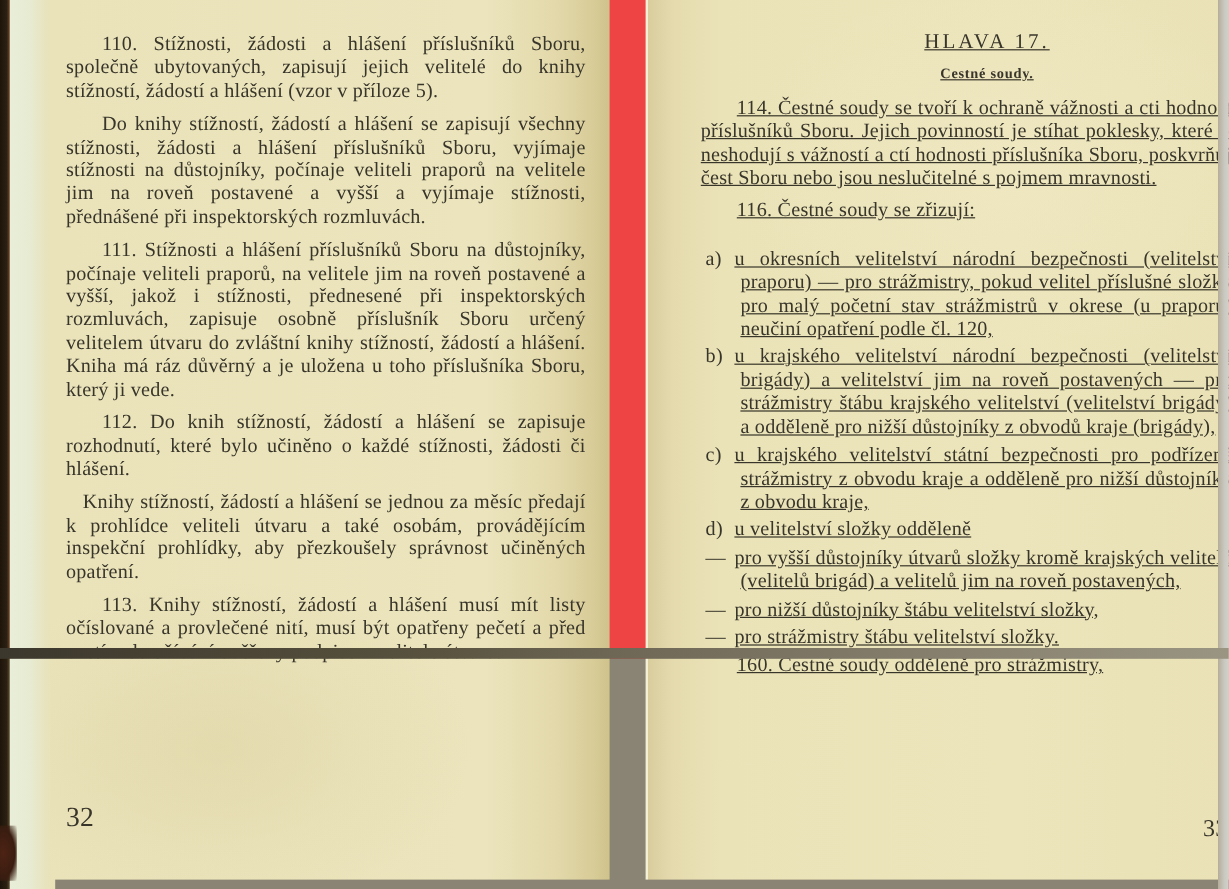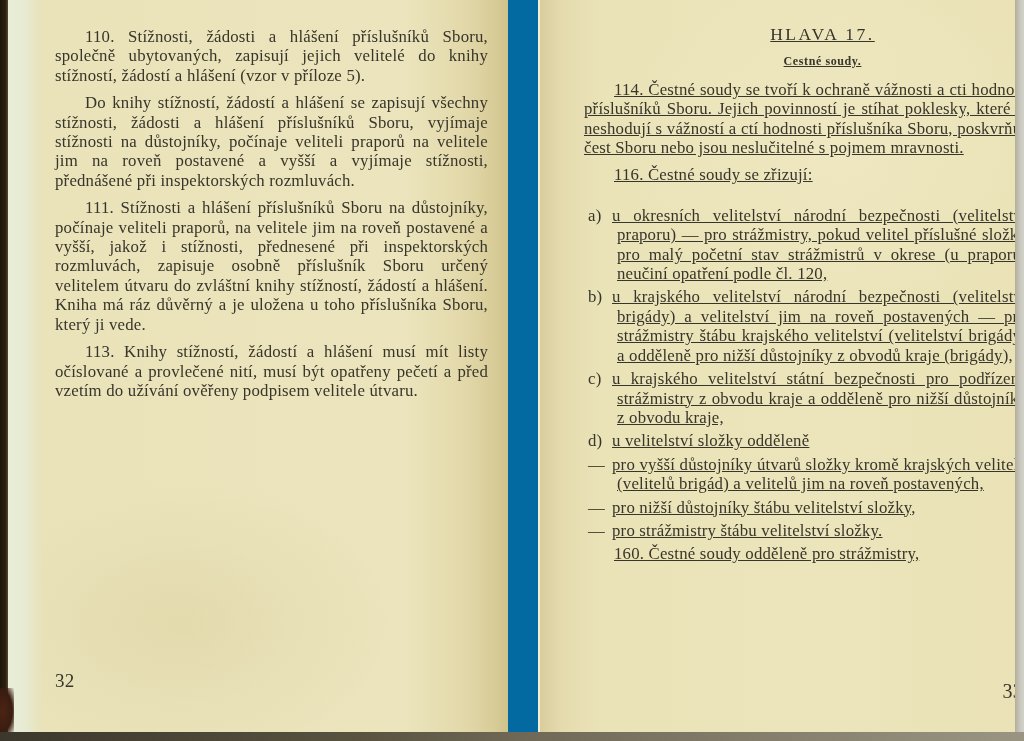--- a/index.html
+++ b/index.html
@@ -2,22 +2,22 @@
 <html><head>
 <meta charset="utf-8">
 <style>
   html,body{margin:0;padding:0;}
   body{
     width:1024px;height:741px;overflow:hidden;
     background:#8a8474;
     font-family:"Liberation Serif","DejaVu Serif",serif;
   }
   .scan{
-    position:relative;width:1024px;height:741px;
-    background:#0369a1;
+    position:relative;width:1024px;height:549px;
+    background:#ef4444;
   }
   
   .edge-dark-left{
     position:absolute;left:0;top:0;width:8px;height:741px;
     background:linear-gradient(90deg,#1e1409,#2b2012 70%,#5a4a2c);
   }
   .edge-light-left{
     position:absolute;left:8px;top:0;width:38px;height:741px;
     background:linear-gradient(90deg,#e9eed9 0%,#e7ebd2 45%,#e8e3bd 80%,#eae2b6 100%);
   }
@@ -64,40 +64,42 @@
   }
   .book-title{
     text-align:center;text-indent:0;margin:17px 0 16px 0;
     font-weight:bold;font-size:12px;letter-spacing:0.6px;
   }
   .hang{
     margin:4px;padding-left:29px;text-indent:-29px;text-align:justify;
   }
   .hang .lbl{display:inline-block;width:24px;text-indent:0;}
   .pagenum-left{
-    position:absolute;left:13px;bottom:43px;font-size:19px;
+    position:absolute;left:13px;bottom:43px;font-size:23px;
   }
   .pagenum-right{
     position:absolute;right:22px;bottom:32px;font-size:20px;
   }
 </style>
 </head>
 <body>
 
 <div class="scan">
 
   <div class="edge-light-left"></div>
   <div class="edge-dark-left"></div>
   <div class="blotch-left"></div>
 
   <div class="page page-left">
     <div class="textblock-left">
       <p class="para">110. Stížnosti, žádosti a hlášení příslušníků Sboru, společně ubytovaných, zapisují jejich velitelé do knihy stížností, žádostí a hlášení (vzor v příloze 5).</p>
       <p class="para">Do knihy stížností, žádostí a hlášení se zapisují všechny stížnosti, žádosti a hlášení příslušníků Sboru, vyjímaje stížnosti na důstojníky, počínaje veliteli praporů na velitele jim na roveň postavené a vyšší a vyjímaje stížnosti, přednášené při inspektorských rozmluvách.</p>
       <p class="para">111. Stížnosti a hlášení příslušníků Sboru na důstojníky, počínaje veliteli praporů, na velitele jim na roveň postavené a vyšší, jakož i stížnosti, přednesené při inspektorských rozmluvách, zapisuje osobně příslušník Sboru určený velitelem útvaru do zvláštní knihy stížností, žádostí a hlášení. Kniha má ráz důvěrný a je uložena u toho příslušníka Sboru, který ji vede.</p>
+      <p class="para">112. Do knih stížností, žádostí a hlášení se zapisuje rozhodnutí, které bylo učiněno o každé stížnosti, žádosti či hlášení.</p>
+      <p class="para small-indent">Knihy stížností, žádostí a hlášení se jednou za měsíc předají k prohlídce veliteli útvaru a také osobám, provádějícím inspekční prohlídky, aby přezkoušely správnost učiněných opatření.</p>
       <p class="para">113. Knihy stížností, žádostí a hlášení musí mít listy očíslované a provlečené nití, musí být opatřeny pečetí a před vzetím do užívání ověřeny podpisem velitele útvaru.</p>
     </div>
     <div class="pagenum-left">32</div>
   </div>
 
   <div class="page page-right">
     <div class="textblock-right">
       <p class="para chapter">HLAVA 17.</p>
       <p class="para book-title">Cestné soudy.</p>
       <p class="para">114. Čestné soudy se tvoří k ochraně vážnosti a cti hodnosti příslušníků Sboru. Jejich povinností je stíhat poklesky, které se neshodují s vážností a ctí hodnosti příslušníka Sboru, poskvrňují čest Sboru nebo jsou neslučitelné s pojmem mravnosti.</p>

